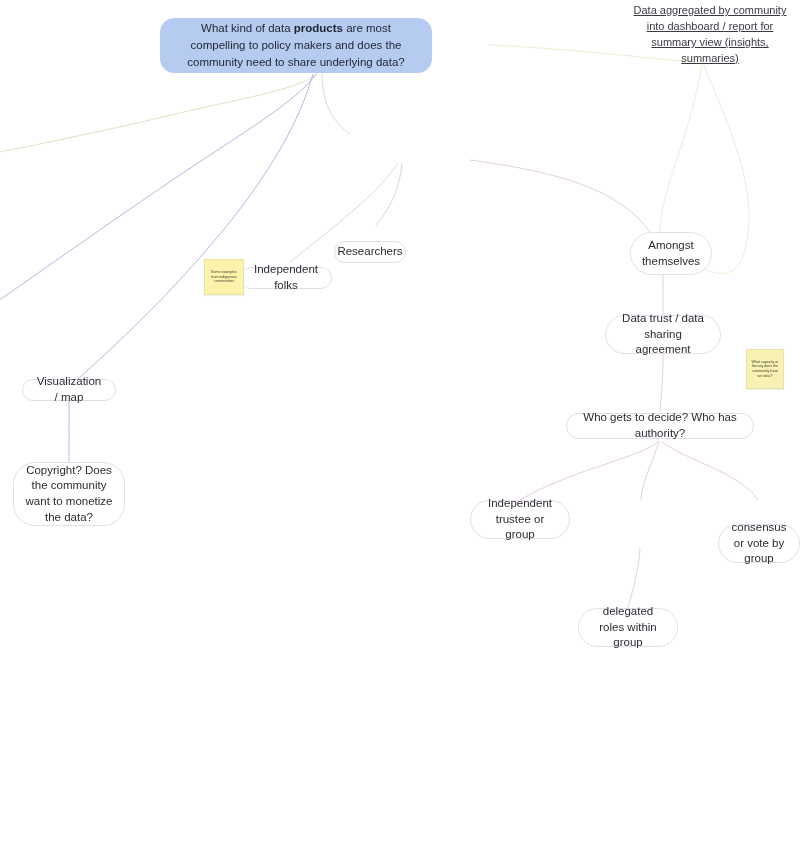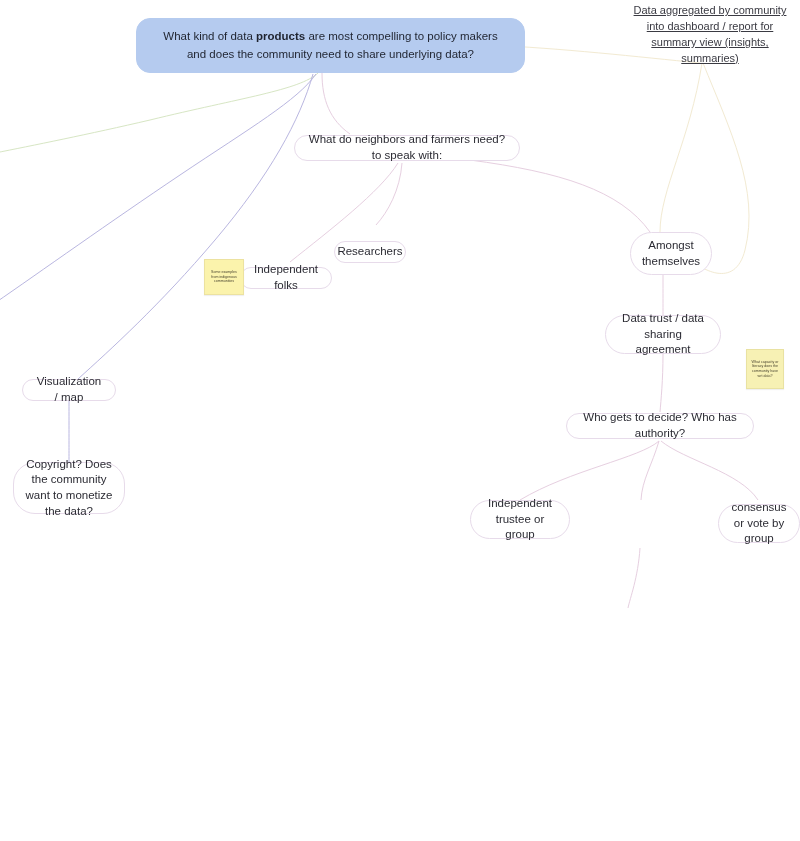--- a/index.html
+++ b/index.html
@@ -123,33 +123,30 @@
 
     <path d="M659,441 C652,465 642,480 641,500" stroke="#e6cfe0" stroke-width="1"></path>
 
     <path d="M661,441 C684,460 740,472 758,500" stroke="#e6cfe0" stroke-width="1"></path>
 
     <path d="M640,548 C638,578 630,598 628,608" stroke="#e6cfe0" stroke-width="1"></path>
 
     <path d="M69,401 C69,430 69,448 69,462" stroke="#b9b6e0" stroke-width="1"></path>
   </svg>
 
-  <div class="node root" style="left:136px; top:18px; width:389px; height:55px;text-align:center;">
+  <div class="node root" style="left:160px; top:18px; width:272px; height:55px;text-align:center;">
     <div>
       <span>What kind of data </span><b>products</b><span> are most compelling to policy makers and does the community need to share underlying data?</span>
     </div>
   </div>
 
   <div class="node bare" style="left:630px; top:6px; width:160px; height:58px; font-size:11px;">
     <span>Data aggregated by community into dashboard / report for summary view (insights, summaries)</span>
   </div>
 
-  <div class="node" style="left:294px; top:135px; width:226px; height:26px;">
-    <span>What do neighbors and farmers need? to speak with:</span>
-  </div>
 
   <div class="node" style="left:334px; top:241px; width:72px; height:22px;">
     <span>Researchers</span>
   </div>
 
   <div class="node" style="left:240px; top:267px; width:92px; height:22px;">
     <span>Independent folks</span>
   </div>
 
   <div class="node" style="left:630px; top:232px; width:82px; height:43px;">
@@ -162,30 +159,33 @@
 
   <div class="node" style="left:566px; top:413px; width:188px; height:26px;">
     <span>Who gets to decide? Who has authority?</span>
   </div>
 
   <div class="node" style="left:470px; top:500px; width:100px; height:39px;">
     <span>Independent trustee or group</span>
   </div>
 
 
-  <div class="node" style="left:718px; top:504px; width:82px; height:39px;">
+  <div class="node" style="left:718px; top:524px; width:82px; height:39px;">
     <span>consensus or vote by group</span>
   </div>
 
+  <div class="node" style="left:578px; top:608px; width:100px; height:39px;">
+    <span>delegated roles within group</span>
+  </div>
 
   <div class="node" style="left:22px; top:379px; width:94px; height:22px;">
     <span>Visualization / map</span>
   </div>
 
-  <div class="node" style="left:13px; top:462px; width:112px; height:52px;">
+  <div class="node" style="left:13px; top:462px; width:112px; height:64px;">
     <span>Copyright? Does the community want to monetize the data?</span>
   </div>
 
   <div class="sticky n1" style="left:204px; top:259px; width:40px; height:36px;">
     <span>Some examples from indigenous communities</span>
   </div>
 
   <div class="sticky n2" style="left:746px; top:349px; width:38px; height:40px;">
     <span>What capacity or literacy does the community have wrt data?</span>
   </div>

